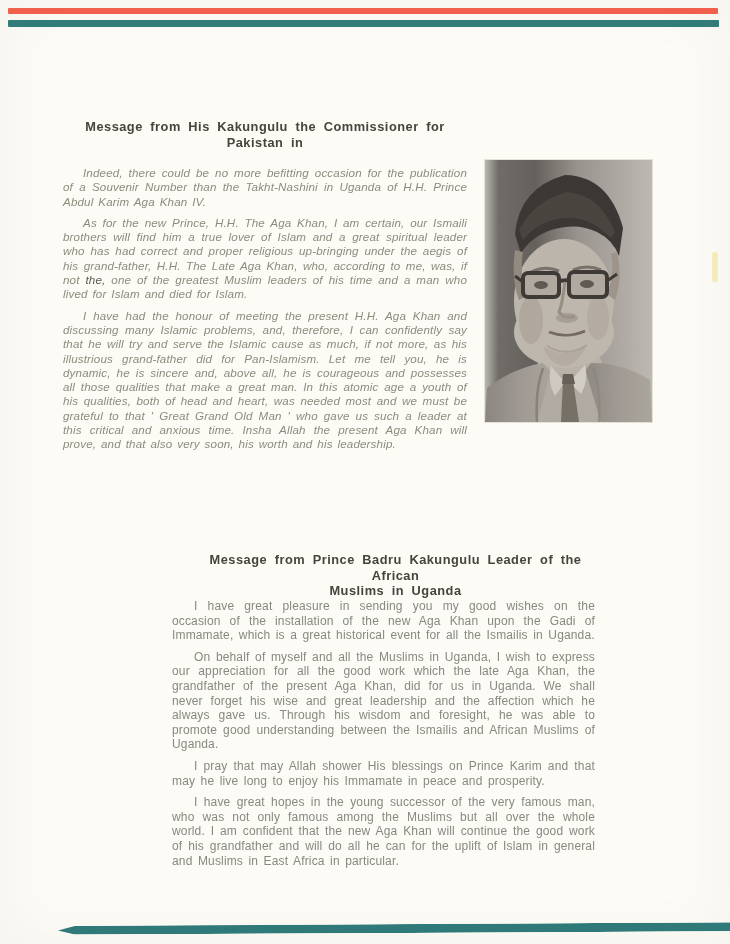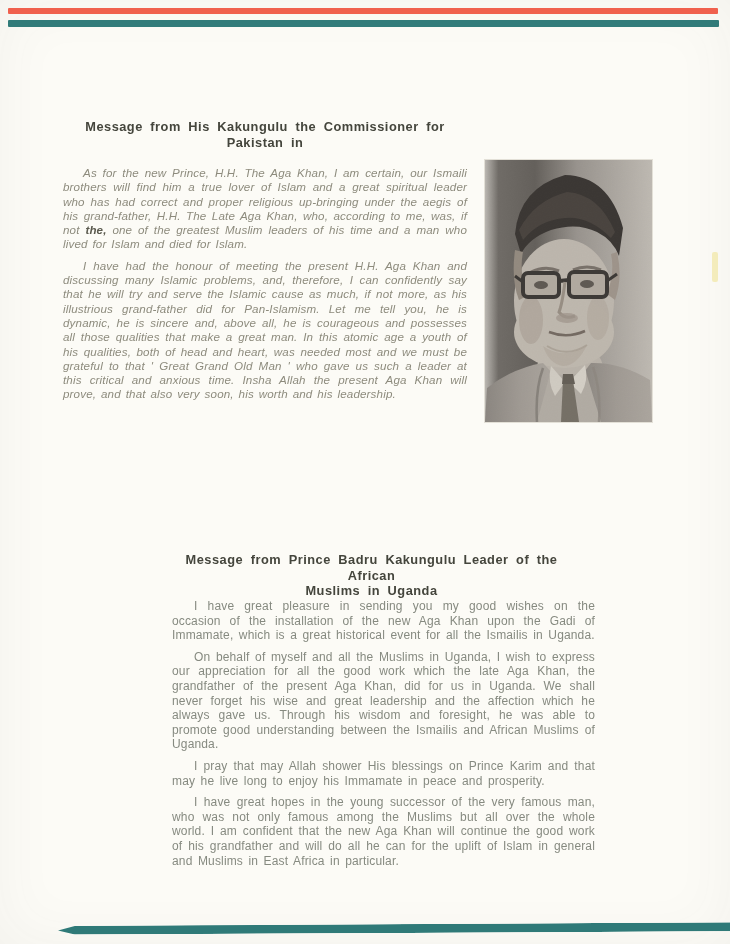--- a/index.html
+++ b/index.html
@@ -30,36 +30,36 @@
     text-align: center;
     font-weight: bold;
     color: #44453c;
     font-size: 12.8px;
     line-height: 15.5px;
     letter-spacing: 0.5px;
     word-spacing: 3.5px;
   }
   .heading .hl { display: block; }
   .h-msg1 { left: 63px;  top: 119px; width: 404px; }
-  .h-msg2 { left: 160px; top: 552px; width: 423px; }
+  .h-msg2 { left: 184px; top: 552px; width: 423px; }
 
   
   .body1 {
     position: absolute;
     left: 63px; top: 166px; width: 404px;
     font-style: italic;
     font-size: 11.6px;
     line-height: 14.3px;
     color: #8d8b7d;
     text-align: justify;
     letter-spacing: 0.15px;
     word-spacing: 1.5px;
   }
   .body1 p { margin: 0 0 7px 0; text-indent: 20px; }
-  .body1 .bold-word { font-weight: bold; color: #5b5a4e; }
+  .body1 .bold-word { font-weight: normal; color: #5b5a4e; }
 
   
   .body2 {
     position: absolute;
     left: 172px; top: 599px; width: 423px;
     font-size: 12px;
     line-height: 14.6px;
     color: #868a80;
     text-align: justify;
     letter-spacing: 0.15px;
@@ -89,20 +89,21 @@
 <body>
 
 <div class="bar top-red"></div>
 <div class="bar top-teal"></div>
 
 <section>
   <h2 class="heading h-msg1">
     <span class="hl">Message from His Kakungulu the Commissioner for Pakistan in</span>
   </h2>
   <div class="body1">
+    <p>Indeed, there could be no more befitting occasion for the publication of a Souvenir Number than the Takht-Nashini in Uganda of H.H. Prince Abdul Karim Aga Khan IV.</p>
     <p><span>As for the new Prince, H.H. The Aga Khan, I am certain, our Ismaili brothers will find him a true lover of Islam and a great spiritual leader who has had correct and proper religious up-bringing under the aegis of his grand-father, H.H. The Late Aga Khan, who, according to me, was, if not </span><span class="bold-word">the,</span><span> one of the greatest Muslim leaders of his time and a man who lived for Islam and died for Islam.</span></p>
     <p>I have had the honour of meeting the present H.H. Aga Khan and discussing many Islamic problems, and, therefore, I can confidently say that he will try and serve the Islamic cause as much, if not more, as his illustrious grand-father did for Pan-Islamism.  Let me tell you, he is dynamic, he is sincere and, above all, he is courageous and possesses all those qualities that make a great man.  In this atomic age a youth of his qualities, both of head and heart, was needed most and we must be grateful to that ' Great Grand Old Man ' who gave us such a leader at this critical and anxious time.  Insha Allah the present Aga Khan will prove, and that also very soon, his worth and his leadership.</p>
   </div>
 </section>
 
 <figure class="photo">
   <svg width="167" height="262" viewBox="0 0 167 262" xmlns="http://www.w3.org/2000/svg" role="img">
     <defs>
       <linearGradient id="bgGrad" x1="0" y1="0" x2="1" y2="0">
         <stop offset="0" stop-color="#c6c2bb"></stop>

